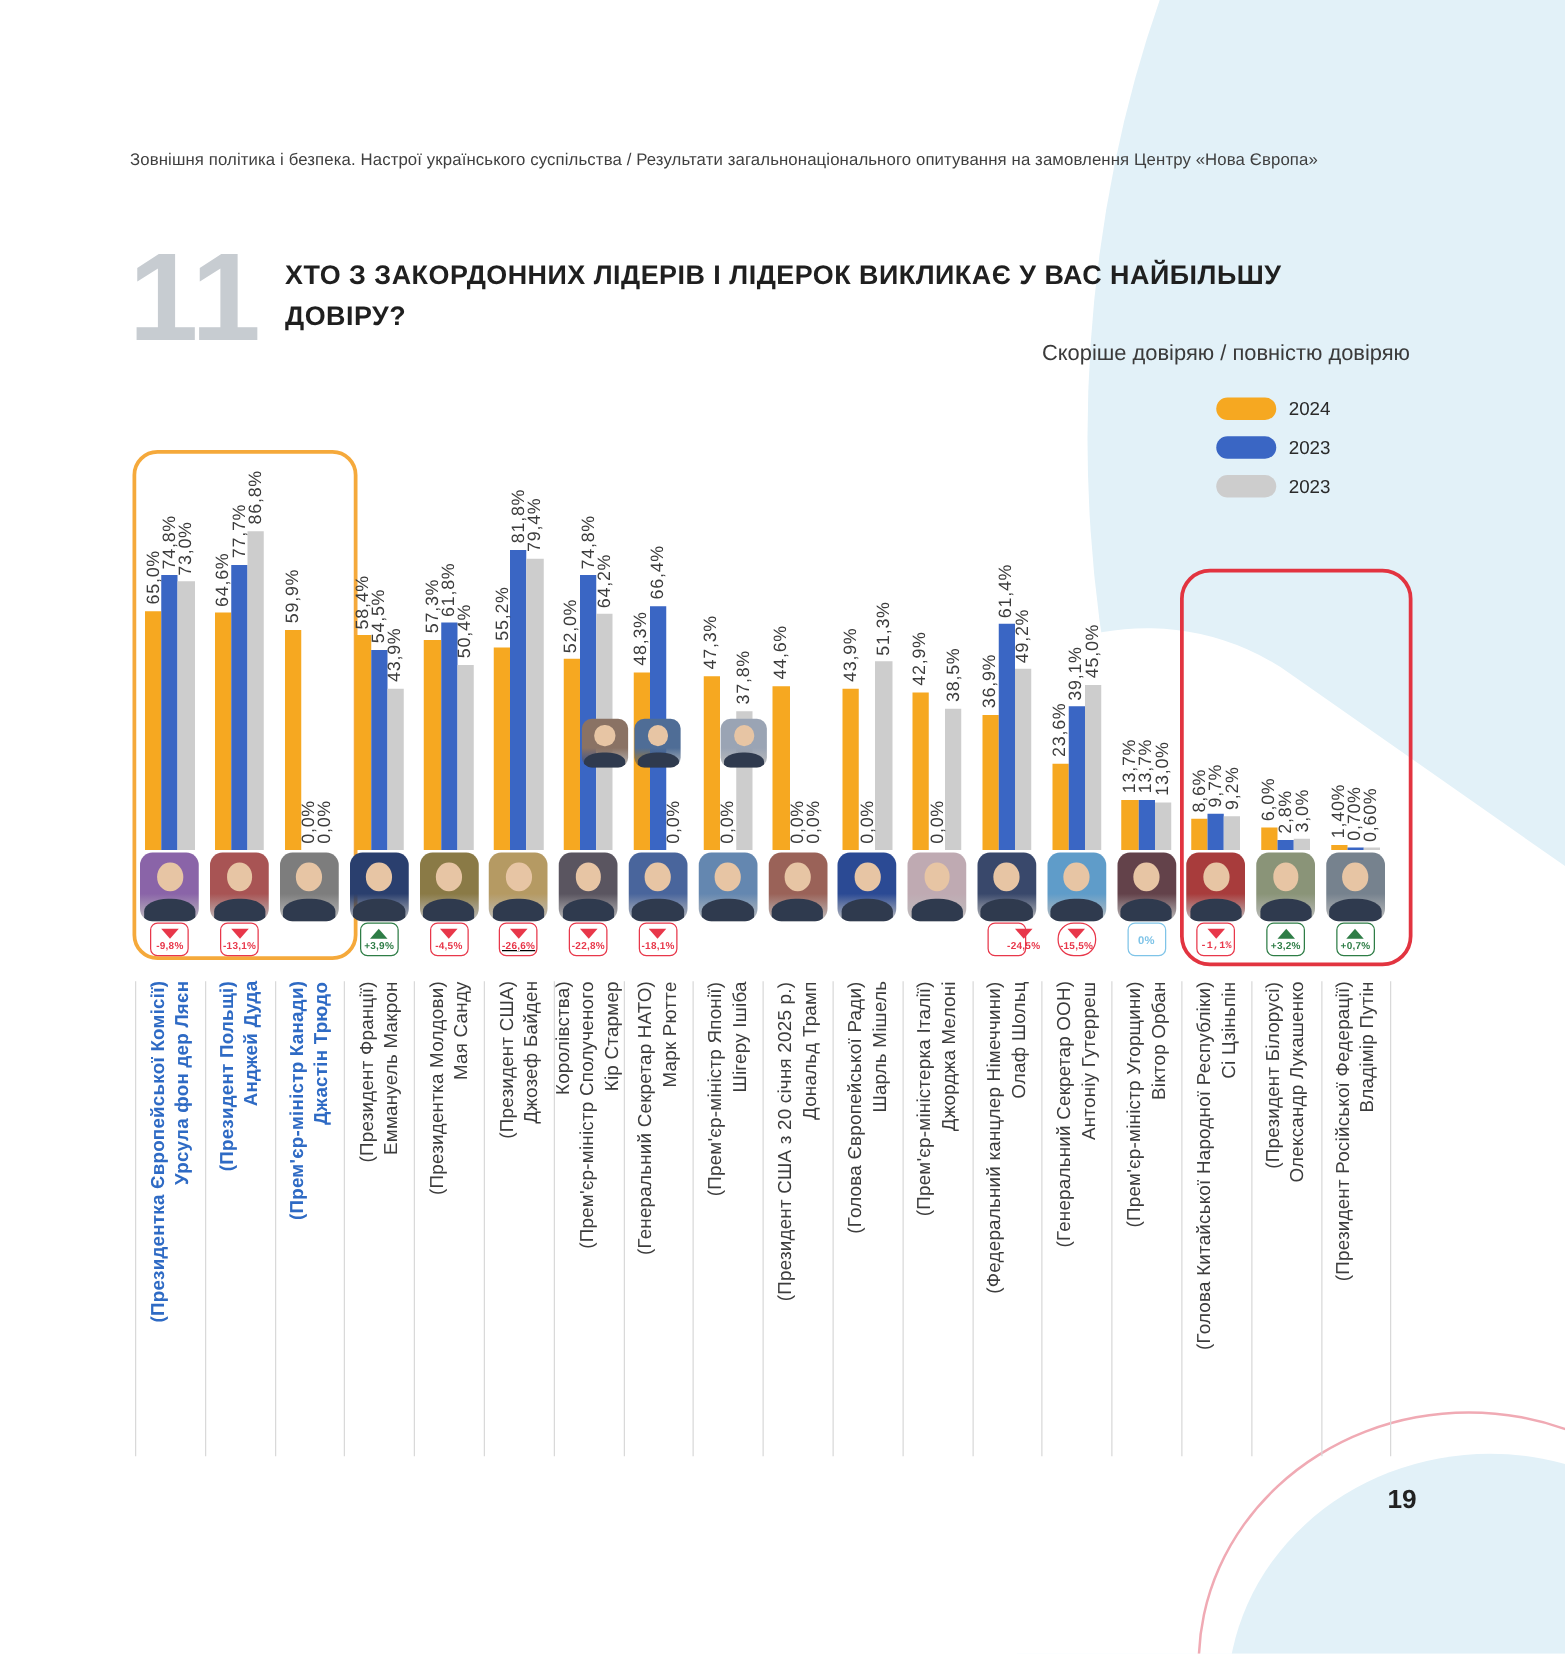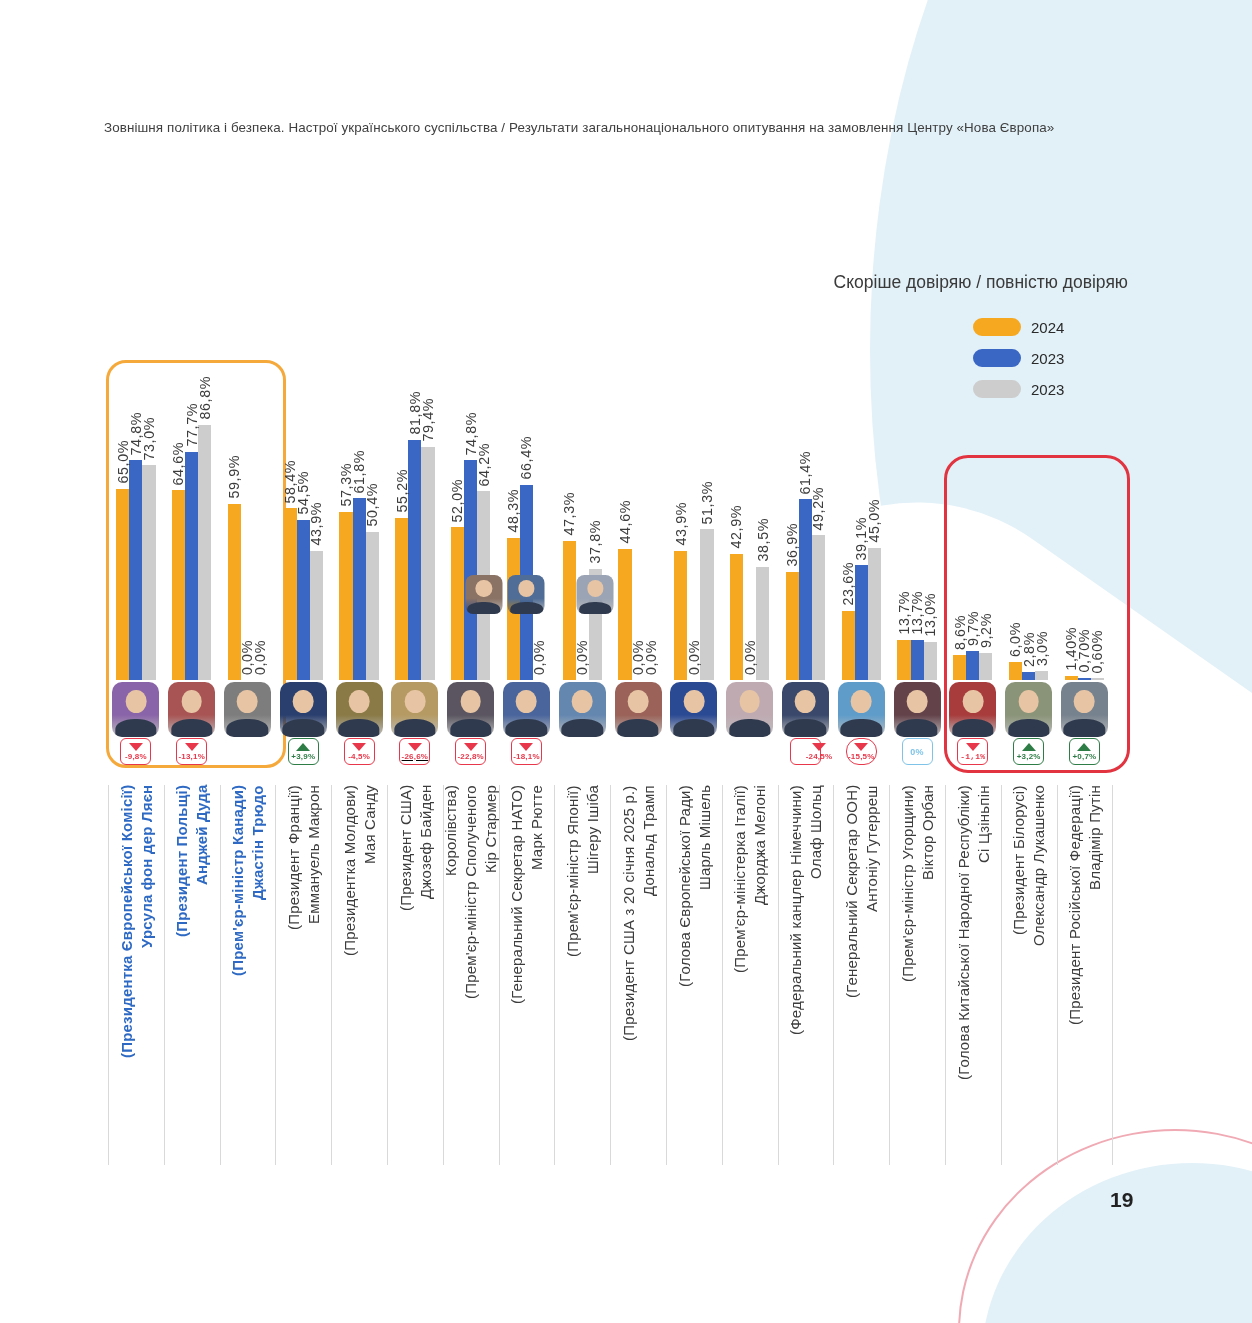--- a/index.html
+++ b/index.html
@@ -71,20 +71,22 @@
 <body>
 
 <div id="page">
 
   <div class="blob-top-right"></div>
   <div class="white-band"></div>
   <div class="arc-bottom-right"></div>
   <div class="blob-bottom-right"></div>
 
   <div class="hdr">Зовнішня політика і безпека. Настрої українського суспільства / Результати загальнонаціонального опитування на замовлення Центру «Нова Європа»</div>
+  <div class="qnum">11</div>
+  <div class="title">ХТО З ЗАКОРДОННИХ ЛІДЕРІВ І ЛІДЕРОК ВИКЛИКАЄ У ВАС НАЙБІЛЬШУ ДОВІРУ?</div>
   <div class="subtitle">Скоріше довіряю / повністю довіряю</div>
 
   <div class="legend">
     <div class="legend-row">
       <span class="legend-pill" style="background: rgb(246, 168, 33);"></span>
       <span class="legend-label">2024</span>
     </div>
     <div class="legend-row">
       <span class="legend-pill" style="background: rgb(58, 102, 196);"></span>
       <span class="legend-label">2023</span>

